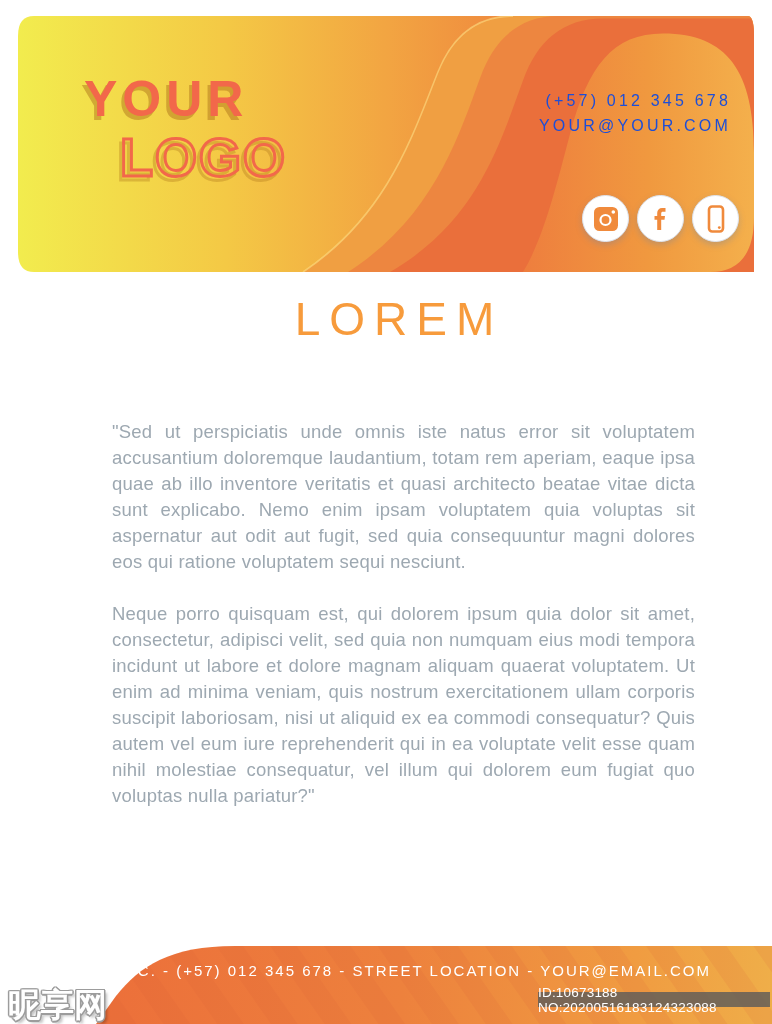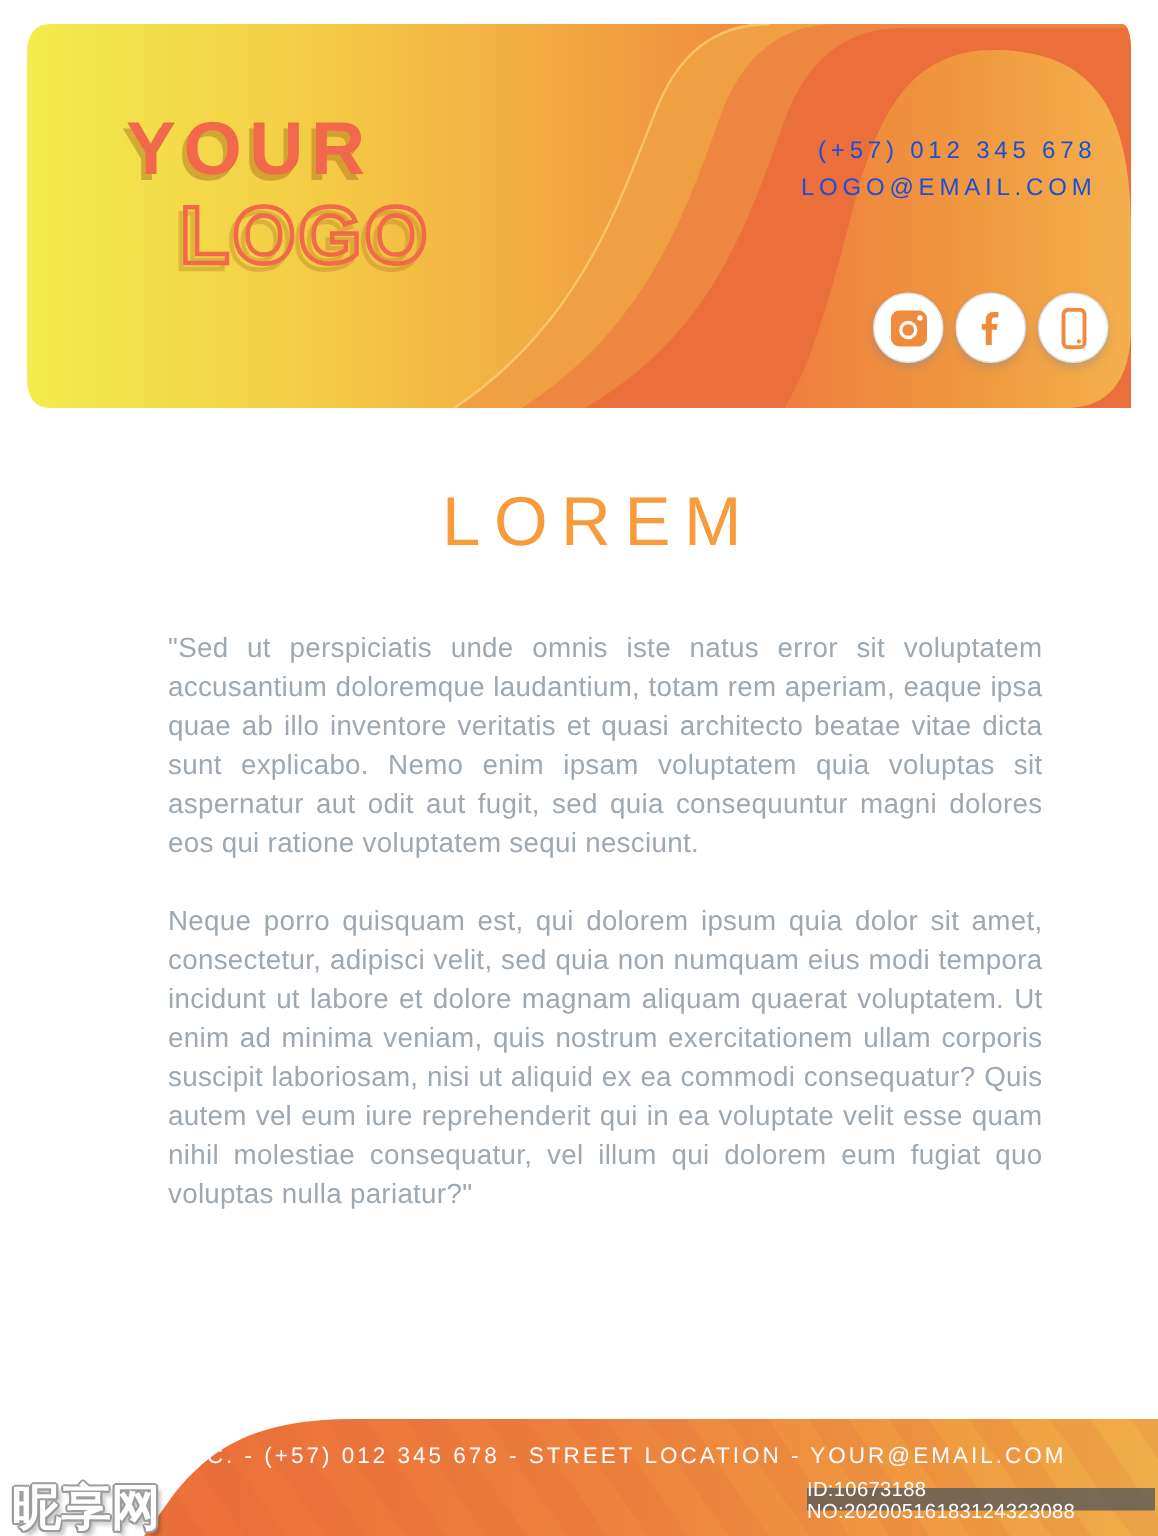--- a/index.html
+++ b/index.html
@@ -34,21 +34,21 @@
   .socials{position:absolute;left:582px;top:195px;display:flex;gap:8px;}
   .social-badge{
     width:47px;height:47px;border-radius:50%;background:#fff;
     border:1px solid #dee4ee;box-shadow:0 3px 6px rgba(110,130,165,.35);
     display:flex;align-items:center;justify-content:center;box-sizing:border-box;
   }
 
   
   .doc-title{
     position:absolute;left:0;right:0;top:292px;text-align:center;
-    font-size:46px;letter-spacing:9px;color:#f79b3c;font-weight:300;text-indent:26px;margin-top:28px;
+    font-size:46px;letter-spacing:9px;color:#f79b3c;font-weight:300;text-indent:26px;
   }
   .doc-body{
     position:absolute;left:112px;width:583px;top:419px;
     color:#9da8b1;font-size:18.5px;line-height:26px;text-align:justify;letter-spacing:.2px;
   }
   .doc-body p{margin:0 0 26px 0;}
 
   
   .footer-wrap{position:absolute;left:0;bottom:0;width:772px;height:80px;}
   .footer-svg{position:absolute;inset:0;width:100%;height:100%;}
@@ -102,21 +102,21 @@
       <path d="M285,206 C370,160 395,95 420,45 C435,15 460,0 495,0" fill="none" stroke="#ffe48a" stroke-opacity="0.55" stroke-width="1.5"></path>
     </svg>
 
     <div class="logo-block">
       <div class="logo-your">YOUR</div>
       <div class="logo-logo">LOGO</div>
     </div>
 
     <div class="contact-block">
       <div>(+57) 012 345 678</div>
-      <div>LOGO@EMAIL.COM</div>
+      <div>YOUR@YOUR.COM</div>
     </div>
   </div>
 
   <div class="socials">
     <div class="social-badge">
       <svg width="26" height="26" viewBox="0 0 26 26">
         <rect x="1" y="1" width="24" height="24" rx="5.5" fill="#f08a3c"></rect>
         <circle cx="12.5" cy="14" r="5" fill="none" stroke="#ffffff" stroke-width="2.2"></circle>
         <circle cx="20.3" cy="6" r="1.8" fill="#ffffff"></circle>
       </svg>

